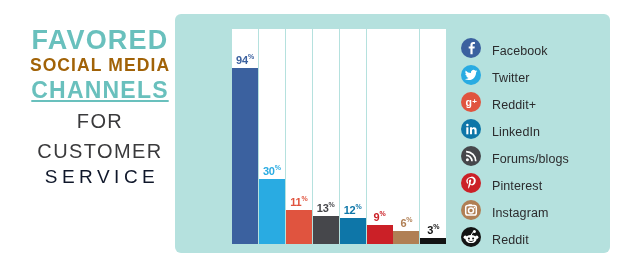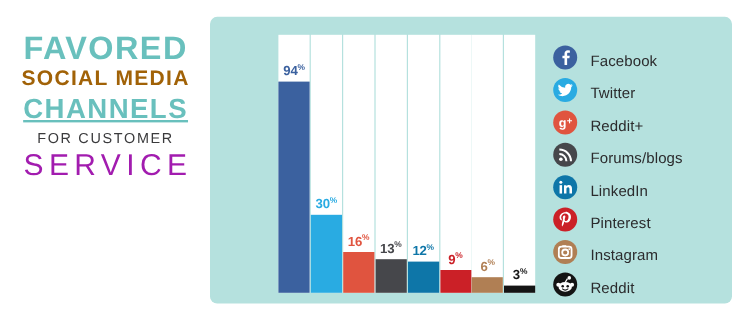--- a/index.html
+++ b/index.html
@@ -11,21 +11,21 @@
   }
   #root {
     position: relative;
     width: 620px; height: 266px;
     background: #ffffff;
   }
 
   
   .title-block {
     position: absolute;
-    left: 0px; top: 26px;
+    left: 12px; top: 26px;
     width: 176px;
     text-align: center;
   }
   .t-favored {
     font-size: 27px;
     font-weight: bold;
     letter-spacing: 1.2px;
     color: #69c0bd;
     line-height: 1.05;
   }
@@ -38,32 +38,32 @@
   }
   .t-channels {
     font-size: 23px;
     font-weight: bold;
     letter-spacing: 1.2px;
     color: #69c0bd;
     line-height: 1.12;
     text-decoration: underline;
   }
   .t-forcustomer {
-    font-size: 12px;
+    font-size: 20px;
     font-weight: normal;
     letter-spacing: 1.4px;
     color: #3a3a3c;
     line-height: 1.5;
     margin-top: 2px;
   }
   .t-service {
-    font-size: 25px;
+    font-size: 19px;
     font-weight: normal;
     letter-spacing: 4.5px;
-    color: #a21caf;
+    color: #0f172a;
     line-height: 1.18;
     text-indent: 4px;
   }
 
   
   .panel {
     position: absolute;
     left: 175px; top: 14px;
     width: 435px; height: 239px;
     background: #b5e1de;
@@ -154,21 +154,21 @@
         <div class="col" style="left: 0px; height: 215px;">
           <div class="bar" style="height: 176px; background: rgb(59, 97, 159);"></div>
           <div class="bar-label" style="bottom: 178px; color: rgb(59, 97, 159);"><span>94</span><span class="pct">%</span></div>
         </div>
         <div class="col" style="left: 26.9px; height: 215px;">
           <div class="bar" style="height: 65px; background: rgb(41, 171, 226);"></div>
           <div class="bar-label" style="bottom: 67px; color: rgb(41, 171, 226);"><span>30</span><span class="pct">%</span></div>
         </div>
         <div class="col" style="left: 53.8px; height: 215px;">
           <div class="bar" style="height: 34px; background: rgb(224, 84, 63);"></div>
-          <div class="bar-label" style="bottom: 36px; color: rgb(224, 84, 63);"><span>16</span><span class="pct">%</span></div>
+          <div class="bar-label" style="bottom: 36px; color: rgb(224, 84, 63);"><span>11</span><span class="pct">%</span></div>
         </div>
         <div class="col" style="left: 80.7px; height: 215px;">
           <div class="bar" style="height: 28px; background: rgb(70, 71, 75);"></div>
           <div class="bar-label" style="bottom: 30px; color: rgb(70, 71, 75);"><span>13</span><span class="pct">%</span></div>
         </div>
         <div class="col" style="left: 107.6px; height: 215px;">
           <div class="bar" style="height: 26px; background: rgb(14, 118, 168);"></div>
           <div class="bar-label" style="bottom: 28px; color: rgb(14, 118, 168);"><span>12</span><span class="pct">%</span></div>
         </div>
         <div class="col" style="left: 134.5px; height: 215px;">
@@ -205,38 +205,38 @@
         <div class="legend-item">
           <span class="legend-icon" style="background: rgb(224, 84, 63);">
             <svg width="20" height="20" viewBox="0 0 20 20">
               <text x="4.6" y="14.2" font-family="Liberation Sans, sans-serif" font-size="10.5" font-weight="bold" fill="#fff">g</text>
               <text x="11.2" y="11.6" font-family="Liberation Sans, sans-serif" font-size="8" font-weight="bold" fill="#fff">+</text>
             </svg>
           </span>
           <span class="legend-label">Reddit+</span>
         </div>
         <div class="legend-item">
+          <span class="legend-icon" style="background: rgb(14, 118, 168);">
+            <svg width="20" height="20" viewBox="0 0 20 20">
+              <rect x="5.3" y="8.3" width="2.1" height="7" fill="#fff"></rect>
+              <circle cx="6.35" cy="5.9" r="1.25" fill="#fff"></circle>
+              <path fill="#fff" d="M9 8.3h2v.96c.3-.55.99-1.13 2.06-1.13 2.2 0 2.61 1.42 2.61 3.28v3.89h-2.13v-3.45c0-.82-.02-1.88-1.16-1.88-1.16 0-1.34.89-1.34 1.82v3.51H9z"></path>
+            </svg>
+          </span>
+          <span class="legend-label">LinkedIn</span>
+        </div>
+        <div class="legend-item">
           <span class="legend-icon" style="background: rgb(70, 71, 75);">
             <svg width="20" height="20" viewBox="0 0 20 20">
               <circle cx="6.4" cy="13.7" r="1.5" fill="#fff"></circle>
               <path fill="none" stroke="#fff" stroke-width="1.7" d="M5.1 9.4a5.9 5.9 0 0 1 5.9 5.9"></path>
               <path fill="none" stroke="#fff" stroke-width="1.7" d="M5.1 5.6a9.7 9.7 0 0 1 9.7 9.7"></path>
             </svg>
           </span>
           <span class="legend-label">Forums/blogs</span>
-        </div>
-        <div class="legend-item">
-          <span class="legend-icon" style="background: rgb(14, 118, 168);">
-            <svg width="20" height="20" viewBox="0 0 20 20">
-              <rect x="5.3" y="8.3" width="2.1" height="7" fill="#fff"></rect>
-              <circle cx="6.35" cy="5.9" r="1.25" fill="#fff"></circle>
-              <path fill="#fff" d="M9 8.3h2v.96c.3-.55.99-1.13 2.06-1.13 2.2 0 2.61 1.42 2.61 3.28v3.89h-2.13v-3.45c0-.82-.02-1.88-1.16-1.88-1.16 0-1.34.89-1.34 1.82v3.51H9z"></path>
-            </svg>
-          </span>
-          <span class="legend-label">LinkedIn</span>
         </div>
         <div class="legend-item">
           <span class="legend-icon" style="background: rgb(203, 32, 39);">
             <svg width="20" height="20" viewBox="0 0 20 20">
               <path fill="#fff" d="M10.3 3.9c-3.3 0-5 2.3-5 4.2 0 1.17.45 2.2 1.4 2.59.16.06.3 0 .35-.18l.14-.55c.05-.18.03-.25-.1-.41a1.9 1.9 0 0 1-.44-1.3 3.2 3.2 0 0 1 3.32-3.23c1.82 0 2.81 1.1 2.81 2.58 0 1.94-.86 3.57-2.13 3.57-.7 0-1.23-.58-1.06-1.3.2-.85.6-1.77.6-2.38 0-.55-.3-1.01-.91-1.01-.72 0-1.3.75-1.3 1.75 0 .64.22 1.07.22 1.07l-.87 3.7c-.26 1.1-.04 2.43-.02 2.57a.1.1 0 0 0 .18.04c.07-.09.95-1.17 1.25-2.25l.48-1.85c.25.48.97.9 1.74.9 2.29 0 3.84-2.08 3.84-4.87 0-2.11-1.79-4.07-4.5-4.07z"></path>
             </svg>
           </span>
           <span class="legend-label">Pinterest</span>
         </div>
         <div class="legend-item">

